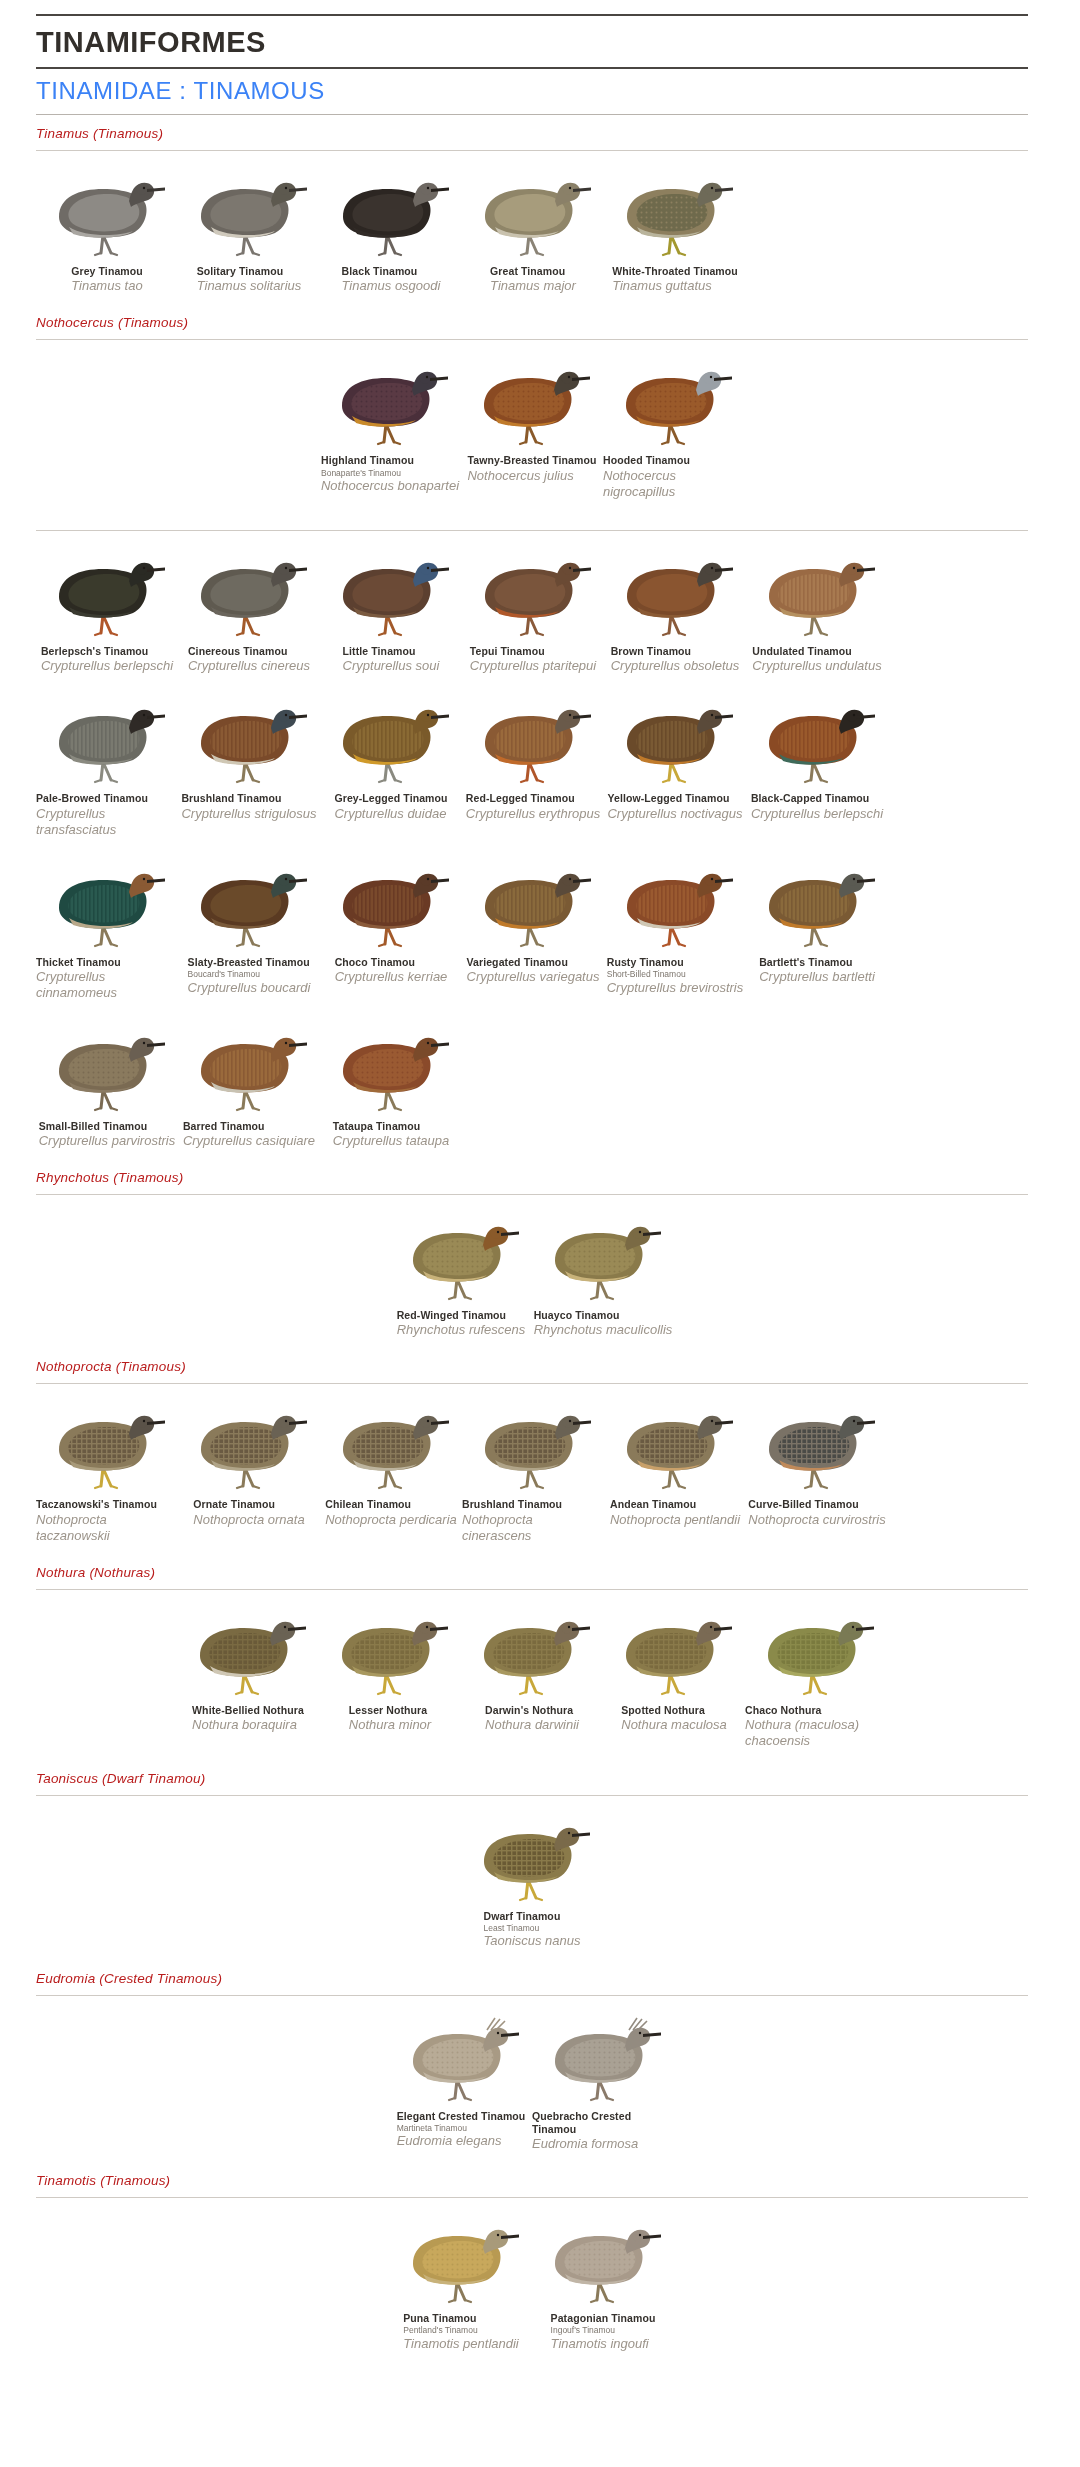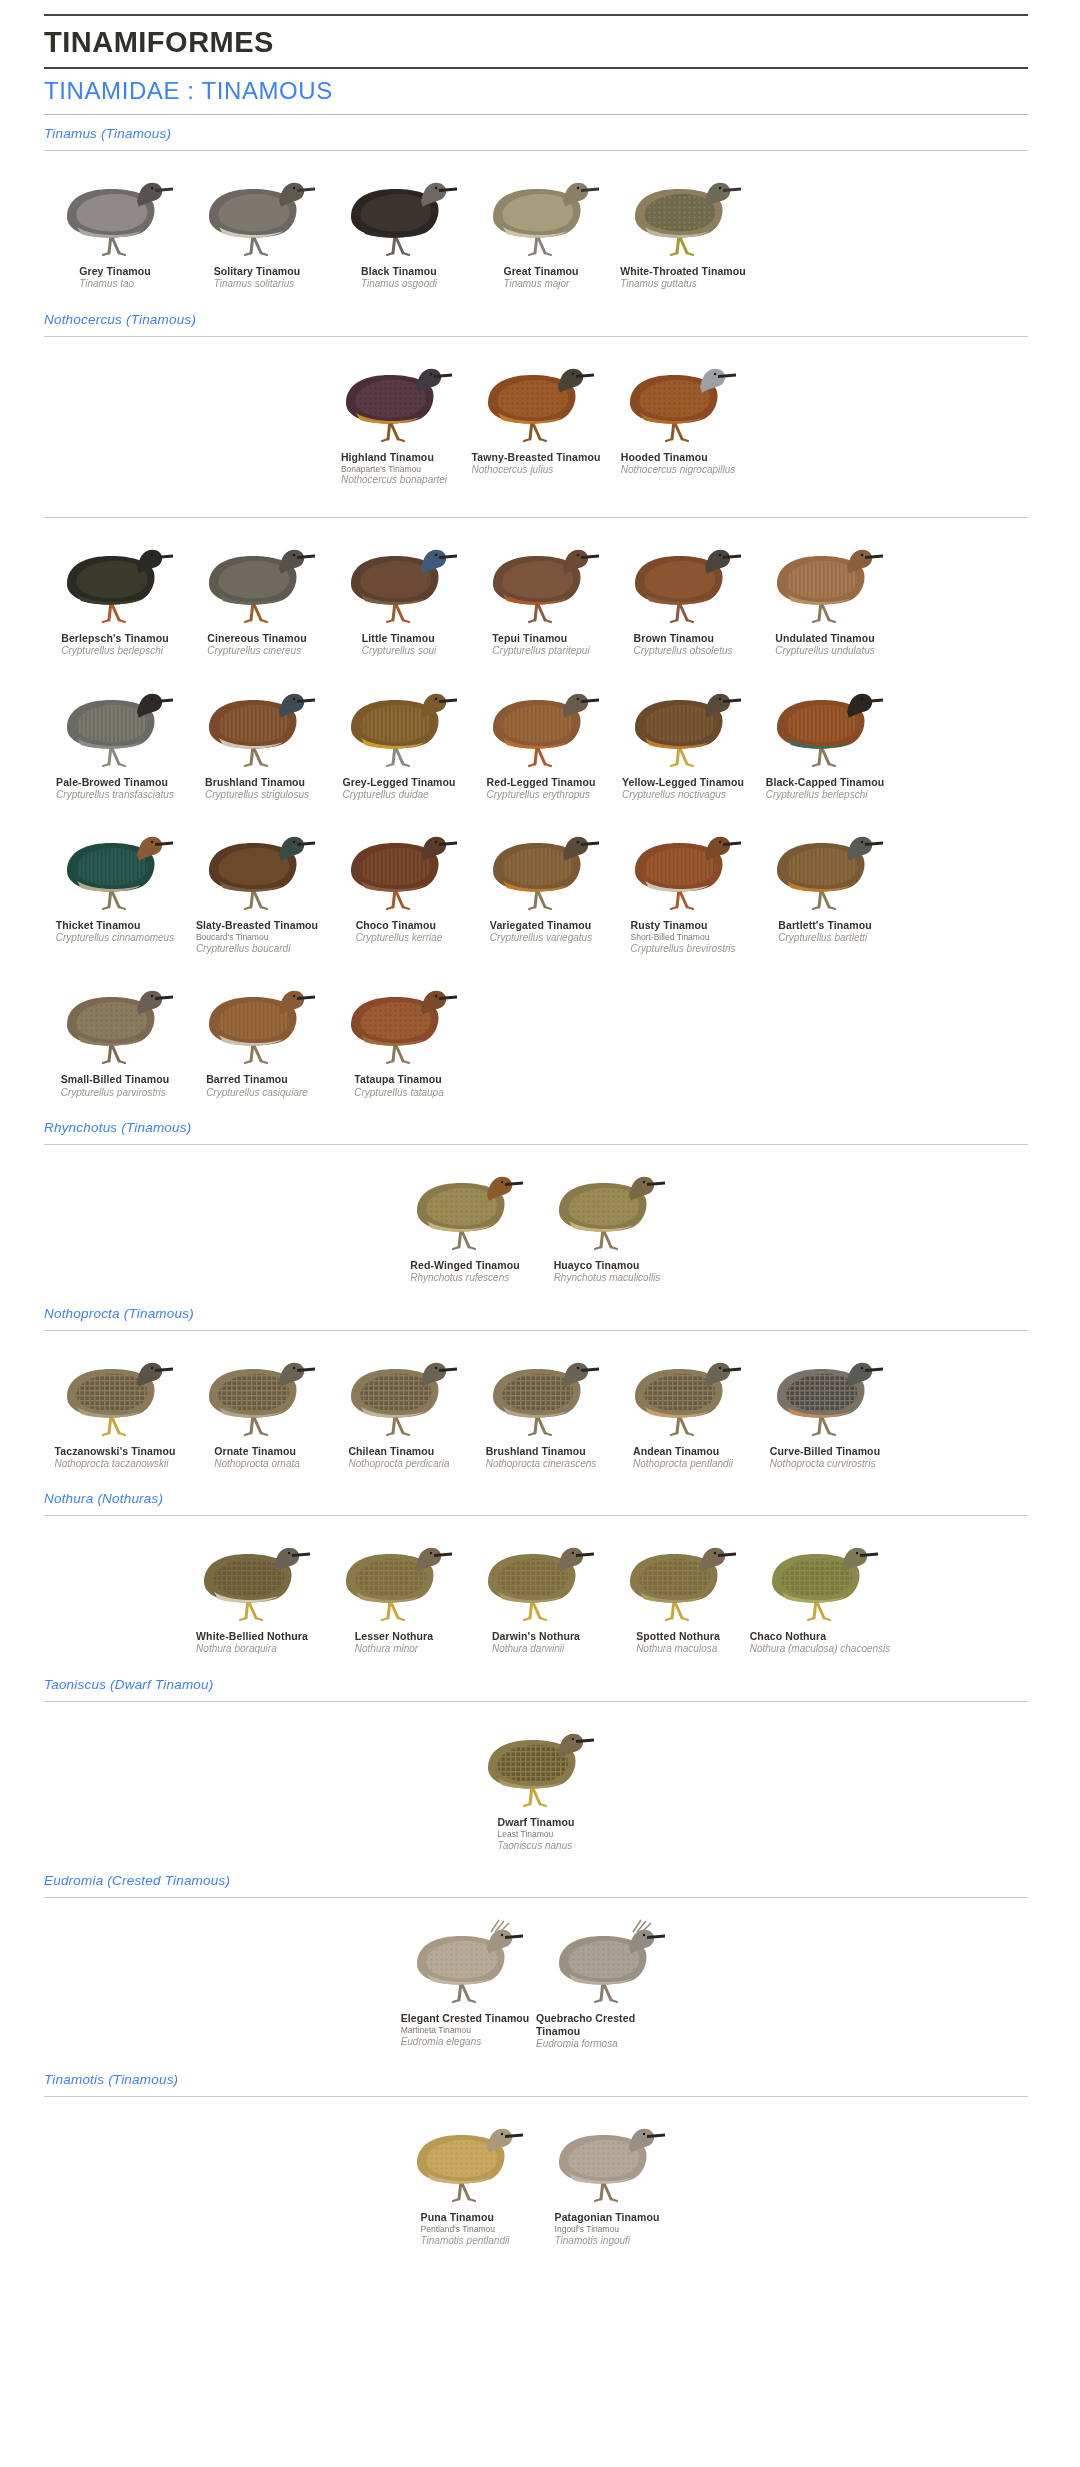--- a/index.html
+++ b/index.html
@@ -3,59 +3,59 @@
 <meta charset="utf-8">
 <style>
   html, body { margin:0; padding:0; }
   body {
     width:1080px;
     background:#ffffff;
     font-family:"Liberation Sans", sans-serif;
     color:#3a3632;
     -webkit-font-smoothing:antialiased;
   }
-  .page { width:1064px; position:relative; padding:0 0 60px 8px; box-sizing:border-box; }
+  .page { width:1064px; position:relative; padding:0 0 60px 0; box-sizing:border-box; }
 
   
   .top-rule { height:2px; background:#4a4642; margin:14px 36px 0 36px; }
   .order-title {
     font-size:29px; font-weight:bold; letter-spacing:0.5px;
     margin:10px 36px 0 36px; color:#332f2b;
   }
   .order-rule { height:2px; background:#4a4642; margin:8px 36px 0 36px; }
   .family-title {
     font-size:24px; font-weight:normal; letter-spacing:0.6px;
     margin:8px 36px 0 36px; color:#3b82f6;
   }
   .family-rule { height:1px; background:#b8b3ad; margin:9px 36px 0 36px; }
 
   
   .genus { margin:0 36px; padding-top:11px; }
   .genus-label {
-    font-style:italic; font-size:13.5px; color:#3b82f6; letter-spacing:0.2px;
+    font-style:italic; font-size:13.5px; color:#b91c1c; letter-spacing:0.2px;
   }
   .genus-rule { height:1px; background:#cfcac4; margin-top:9px; }
 
   .row {
     display:flex; flex-wrap:wrap; justify-content:flex-start;
     padding-top:6px;
   }
   .row.center { justify-content:center; }
 
   .cell {
     width:142px;
     display:flex; flex-direction:column; align-items:center;
     padding:8px 0 10px 0;
   }
   .art { width:132px; height:96px; position:relative; }
   .art svg { display:block; }
   .labels { text-align:left; margin-top:4px; }
   .cname { font-size:10.5px; font-weight:bold; color:#35312d; line-height:1.25; letter-spacing:0.1px; }
   .alt { font-size:8.5px; color:#7d766e; line-height:1.25; }
-  .sci { font-size:10px; font-style:italic; color:#9c948a; line-height:1.25; }
+  .sci { font-size:13px; font-style:italic; color:#9c948a; line-height:1.25; }
 </style>
 </head>
 <body>
 
 <div class="page">
 
   <div class="top-rule"></div>
   <div class="order-title">TINAMIFORMES</div>
   <div class="order-rule"></div>
   <div class="family-title">TINAMIDAE : TINAMOUS</div>

